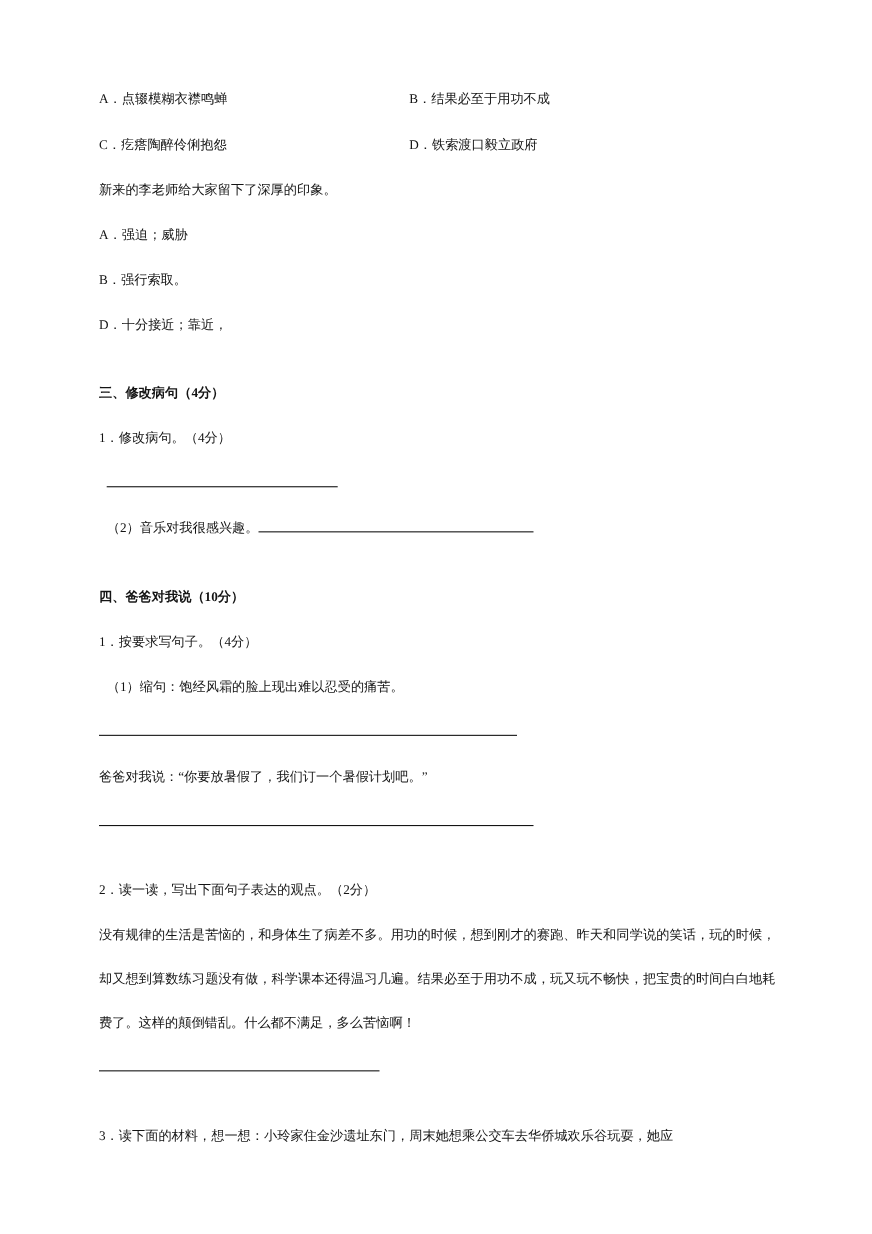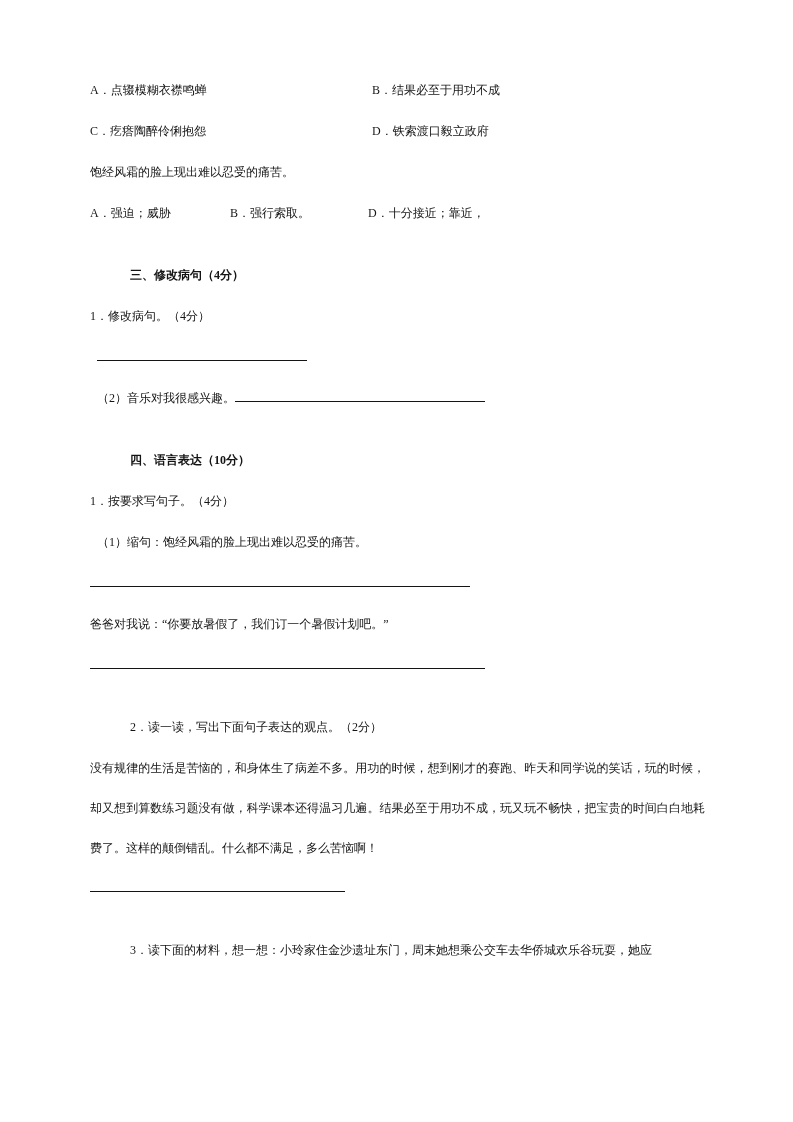--- a/index.html
+++ b/index.html
@@ -12,23 +12,23 @@
     padding: 70px 88px 0 90px;
     font-family: "Liberation Serif", "DejaVu Serif", serif;
     font-size: 12px;
     color: #141414;
     overflow: hidden;
   }
   .line { line-height: 41px; white-space: nowrap; }
   .cols { display: flex; }
   .col-left { display: inline-block; width: 282px; }
   .bold { font-weight: bold; }
-  .gap { margin-top: 21px; margin-left: 40px; }
+  .gap { margin-top: 21px; }
   .indent { padding-left: 7px; }
-  .q3opts { display: flex; }
+  .q3opts { display: flex; flex-direction: column; }
   .q3a { display: inline-block; width: 140px; }
   .q3b { display: inline-block; width: 138px; }
   .q3c { display: inline-block; width: 140px; }
   .blank {
     display: inline-block;
     border-bottom: 1px solid #141414;
     height: 15px;
     vertical-align: baseline;
   }
   .w210 { width: 210px; }
@@ -49,37 +49,37 @@
 
   <div class="line cols">
     <span class="col-left">A．点辍模糊衣襟鸣蝉</span>
     <span>B．结果必至于用功不成</span>
   </div>
   <div class="line cols">
     <span class="col-left">C．疙瘩陶醉伶俐抱怨</span>
     <span>D．铁索渡口毅立政府</span>
   </div>
 
-  <div class="line">饱经风霜的脸上现出难以忍受的痛苦。</div>
+  <div class="line">新来的李老师给大家留下了深厚的印象。</div>
   <div class="line q3opts">
     <span class="q3a">A．强迫；威胁</span>
     <span class="q3b">B．强行索取。</span>
     <span>D．十分接近；靠近，</span>
   </div>
 
   <div class="line bold gap">三、修改病句（4分）</div>
   <div class="line">1．修改病句。（4分）</div>
   <div class="line indent">
     <span class="blank w210"></span>
   </div>
   <div class="line indent">
     <span>（2）音乐对我很感兴趣。</span><span class="blank w250"></span>
   </div>
 
-  <div class="line bold gap">四、语言表达（10分）</div>
+  <div class="line bold gap">四、爸爸对我说（10分）</div>
   <div class="line">1．按要求写句子。（4分）</div>
   <div class="line indent">（1）缩句：饱经风霜的脸上现出难以忍受的痛苦。</div>
   <div class="line">
     <span class="blank w380"></span>
   </div>
   <div class="line">爸爸对我说：“你要放暑假了，我们订一个暑假计划吧。”</div>
   <div class="line">
     <span class="blank w395"></span>
   </div>
 

